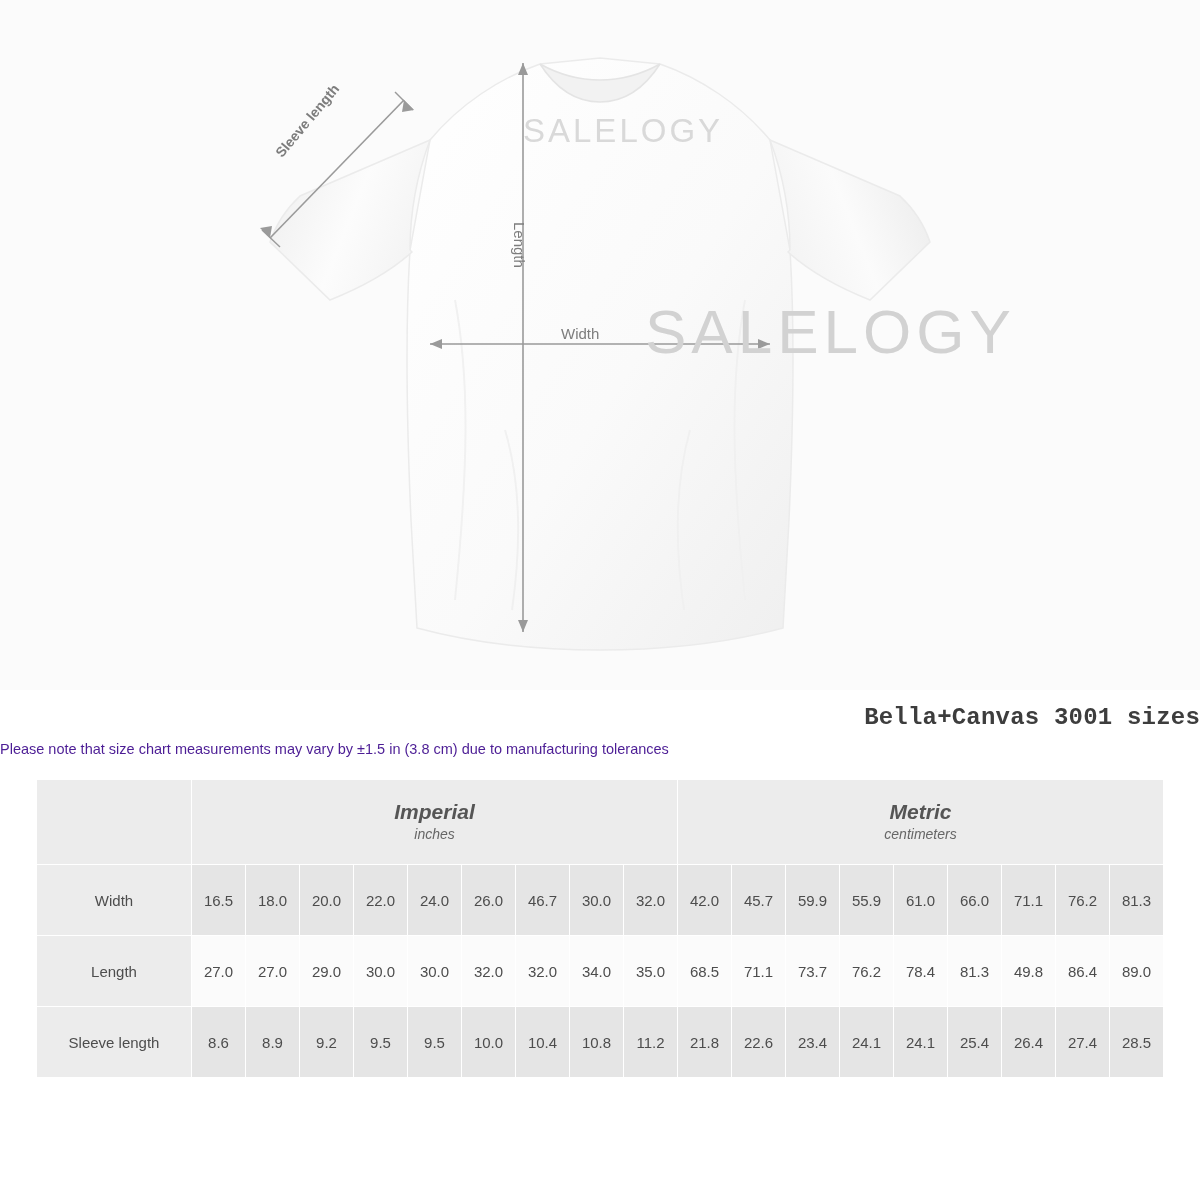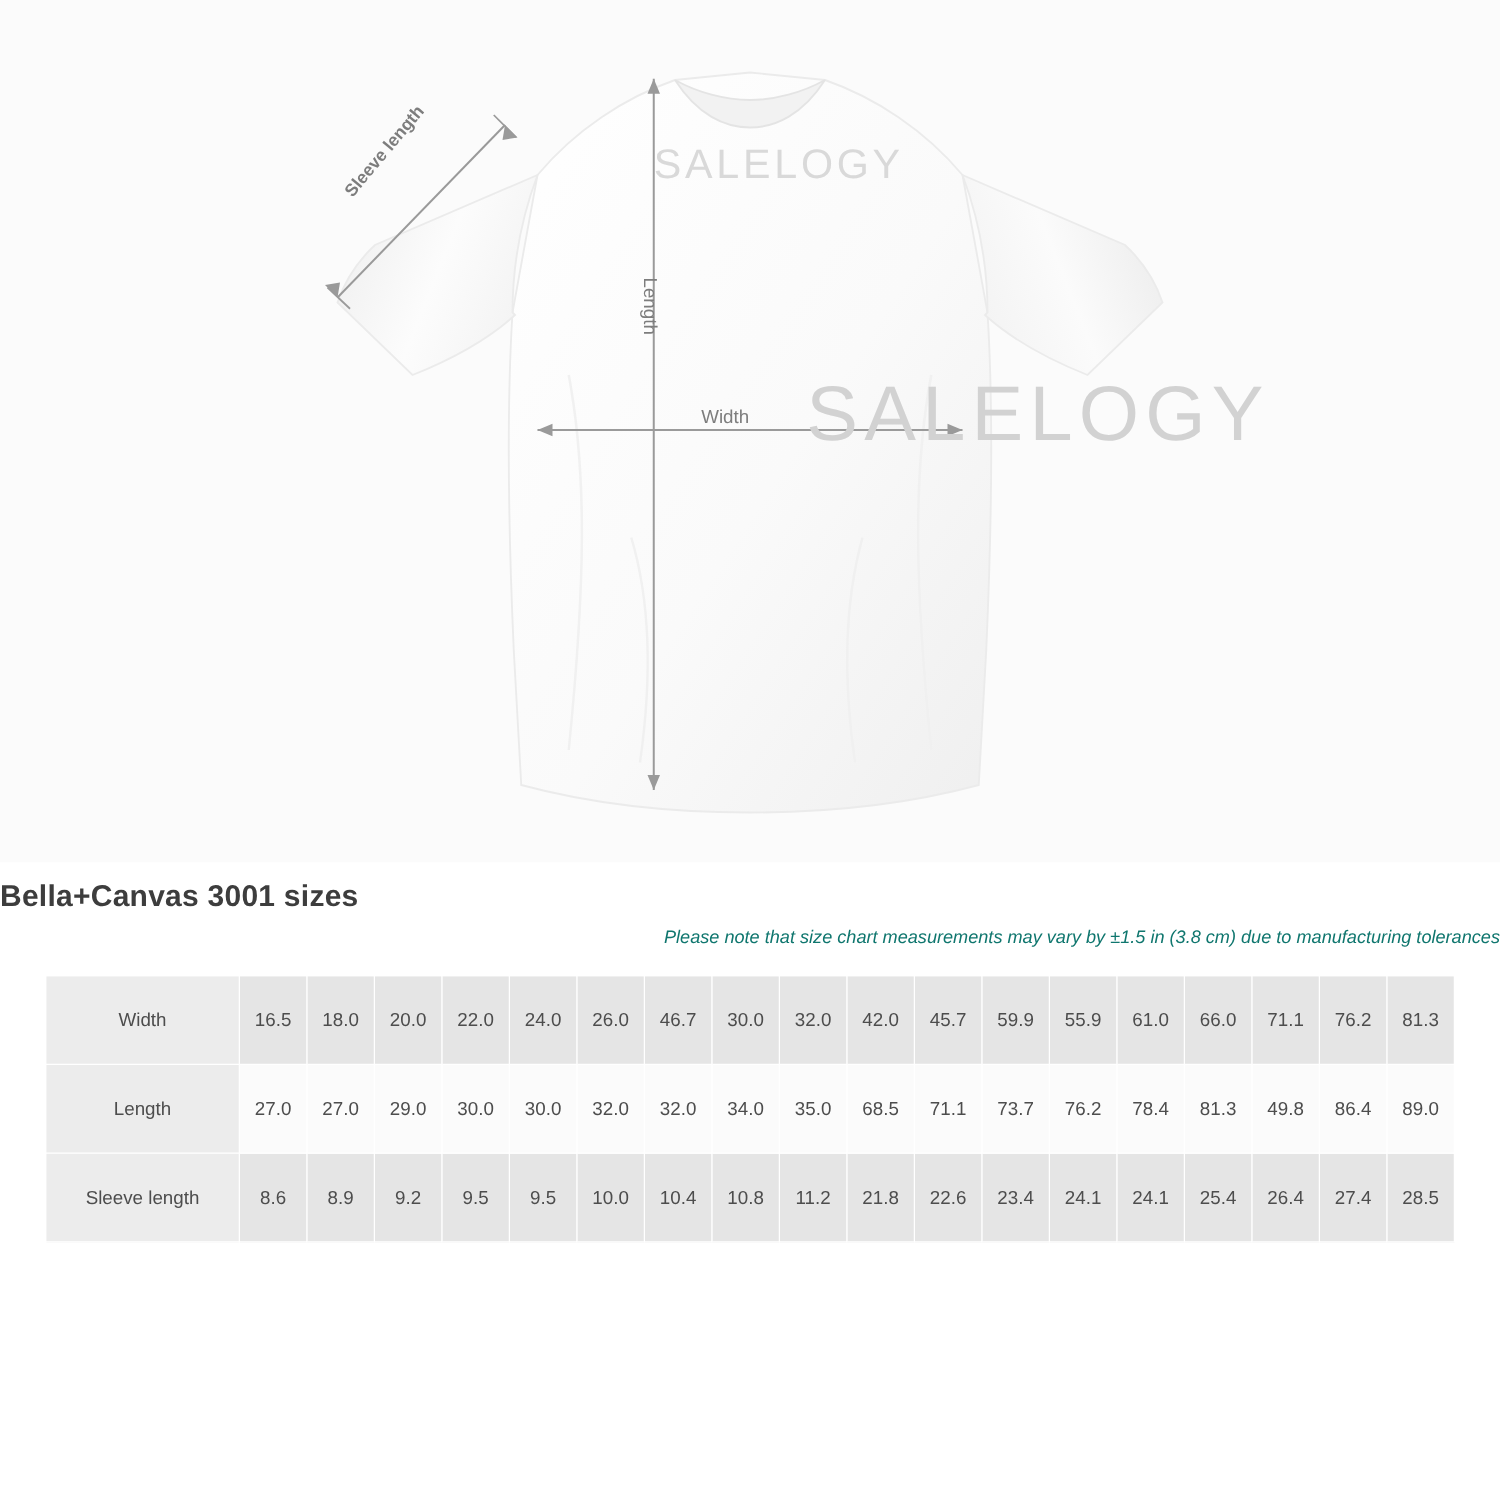--- a/index.html
+++ b/index.html
@@ -92,32 +92,32 @@
   }
 
   
   .table-section {
     position: relative;
     width: 1200px;
     padding-top: 14px;
     background: #ffffff;
   }
   .chart-title {
-    text-align: left;
+    text-align: right;
     font-size: 24px;
     font-weight: 700;
     color: #3d3d3d;
     margin: 0 0 10px 0;
     letter-spacing: 0.2px;
+    font-family: Liberation Mono, monospace;
   }
   .chart-note {
-    text-align: right;
+    text-align: left;
     font-size: 14.5px;
-    font-style: italic;
-    color: #0f766e;
+    color: #4c1d95;
     margin: 0 0 22px 0;
   }
 
   table.size-table {
     position: relative;
     z-index: 1;
     width: 1128px;
     margin: 0 auto;
     border-collapse: collapse;
     table-layout: fixed;
@@ -262,20 +262,31 @@
     <div class="meas-label label-width">Width</div>
   </div>
 </div>
 
 <div class="table-section">
   <div class="chart-title">Bella+Canvas 3001 sizes</div>
   <div class="chart-note">Please note that size chart measurements may vary by ±1.5 in (3.8 cm) due to manufacturing tolerances</div>
 
   <table class="size-table">
     <tbody id="table-body">
+        <tr class="unit-head">
+          <td class="row-label"></td>
+          <td colspan="9">
+            <div class="unit-title">Imperial</div>
+            <div class="unit-sub">inches</div>
+          </td>
+          <td colspan="9">
+            <div class="unit-title">Metric</div>
+            <div class="unit-sub">centimeters</div>
+          </td>
+        </tr>
         <tr class="data-row alt">
           <td class="row-label">Width</td>
           <td>16.5</td>
           <td>18.0</td>
           <td>20.0</td>
           <td>22.0</td>
           <td>24.0</td>
           <td>26.0</td>
           <td>46.7</td>
           <td>30.0</td>

